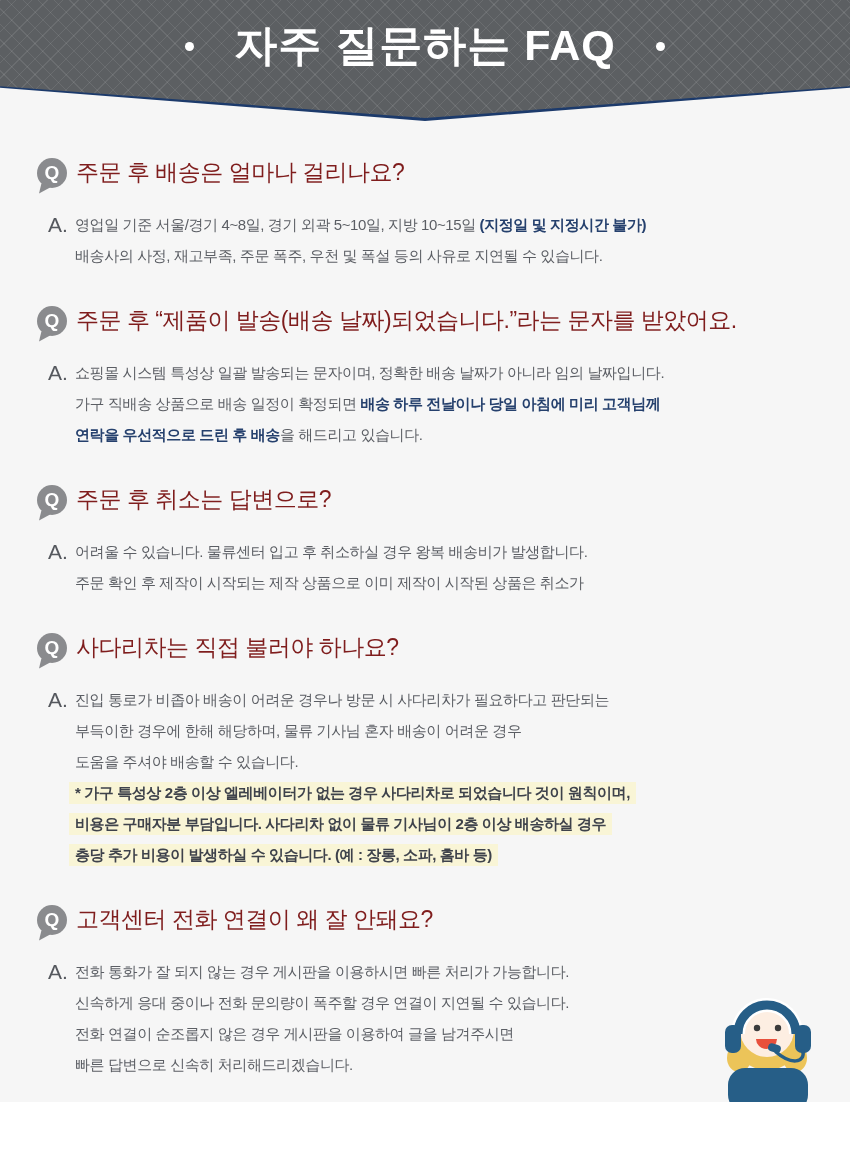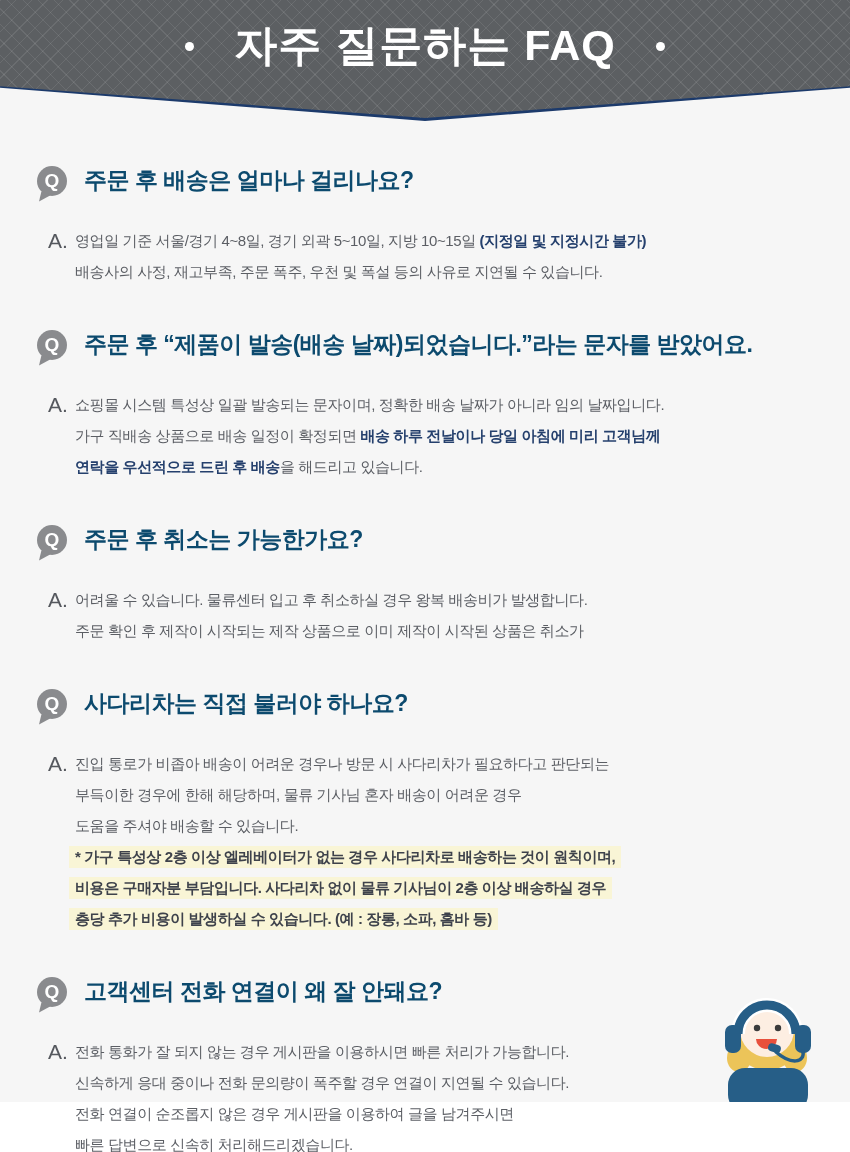--- a/index.html
+++ b/index.html
@@ -35,21 +35,21 @@
   .faq-list{padding-top:36px;}
   .faq{padding-left:37px;margin-bottom:34px;}
   .qrow{display:flex;align-items:center;gap:9px;}
   .qicon{position:relative;width:30px;height:30px;background:#8a8b8e;border-radius:50%;flex:0 0 auto;}
   .qicon::after{
     content:"";position:absolute;left:2px;bottom:-6px;width:12px;height:10px;
     background:#8a8b8e;clip-path:polygon(20% 0,100% 35%,0 100%);
   }
   .qletter{position:absolute;inset:0;display:flex;align-items:center;justify-content:center;
     color:#ffffff;font-weight:700;font-size:19px;}
-  .qtitle{margin:8px;font-size:23px;font-weight:700;color:#0c4a6e;letter-spacing:-0.5px;}
+  .qtitle{margin:0;font-size:23px;font-weight:400;color:#7f1d1d;letter-spacing:-0.5px;}
   .arow{display:flex;margin-top:21px;}
   .alabel{flex:0 0 27px;margin-left:11px;font-size:21px;color:#55585e;line-height:31px;}
   .alines{font-size:15px;color:#5b5e64;line-height:31px;letter-spacing:-0.4px;max-width:740px;}
   .aline{margin:0;}
   .seg-e{color:#25406d;font-weight:700;}
   .seg-h{background:#f9f5d6;font-weight:700;color:#3e424b;padding:2px 6px 3px 6px;margin-left:-6px;}
 
   
   .agent{position:absolute;right:36px;bottom:0;width:92px;height:120px;}
 </style>
@@ -100,21 +100,21 @@
               <p class="aline"><span class="seg-e">연락을 우선적으로 드린 후 배송</span><span class="seg-n">을 해드리고 있습니다.</span></p>
             </div>
     </div>
   </section>
 
   <section class="faq">
     <div class="qrow">
       <span class="qicon">
         <span class="qletter">Q</span>
       </span>
-      <h2 class="qtitle">주문 후 취소는 가능한가요?</h2>
+      <h2 class="qtitle">주문 후 취소는 답변으로?</h2>
     </div>
     <div class="arow">
       <span class="alabel">A.</span>
       <div class="alines">
               <p class="aline"><span class="seg-n">어려울 수 있습니다. 물류센터 입고 후 취소하실 경우 왕복 배송비가 발생합니다.</span></p>
               <p class="aline"><span class="seg-n">주문 확인 후 제작이 시작되는 제작 상품으로 이미 제작이 시작된 상품은 취소가</span></p>
             </div>
     </div>
   </section>
 
@@ -124,21 +124,21 @@
         <span class="qletter">Q</span>
       </span>
       <h2 class="qtitle">사다리차는 직접 불러야 하나요?</h2>
     </div>
     <div class="arow">
       <span class="alabel">A.</span>
       <div class="alines">
               <p class="aline"><span class="seg-n">진입 통로가 비좁아 배송이 어려운 경우나 방문 시 사다리차가 필요하다고 판단되는</span></p>
               <p class="aline"><span class="seg-n">부득이한 경우에 한해 해당하며, 물류 기사님 혼자 배송이 어려운 경우</span></p>
               <p class="aline"><span class="seg-n">도움을 주셔야 배송할 수 있습니다.</span></p>
-              <p class="aline"><span class="seg-h">* 가구 특성상 2층 이상 엘레베이터가 없는 경우 사다리차로 배송하는 것이 원칙이며,</span></p>
+              <p class="aline"><span class="seg-h">* 가구 특성상 2층 이상 엘레베이터가 없는 경우 사다리차로 되었습니다 것이 원칙이며,</span></p>
               <p class="aline"><span class="seg-h">비용은 구매자분 부담입니다. 사다리차 없이 물류 기사님이 2층 이상 배송하실 경우</span></p>
               <p class="aline"><span class="seg-h">층당 추가 비용이 발생하실 수 있습니다. (예 : 장롱, 소파, 홈바 등)</span></p>
             </div>
     </div>
   </section>
 
   <section class="faq">
     <div class="qrow">
       <span class="qicon">
         <span class="qletter">Q</span>

